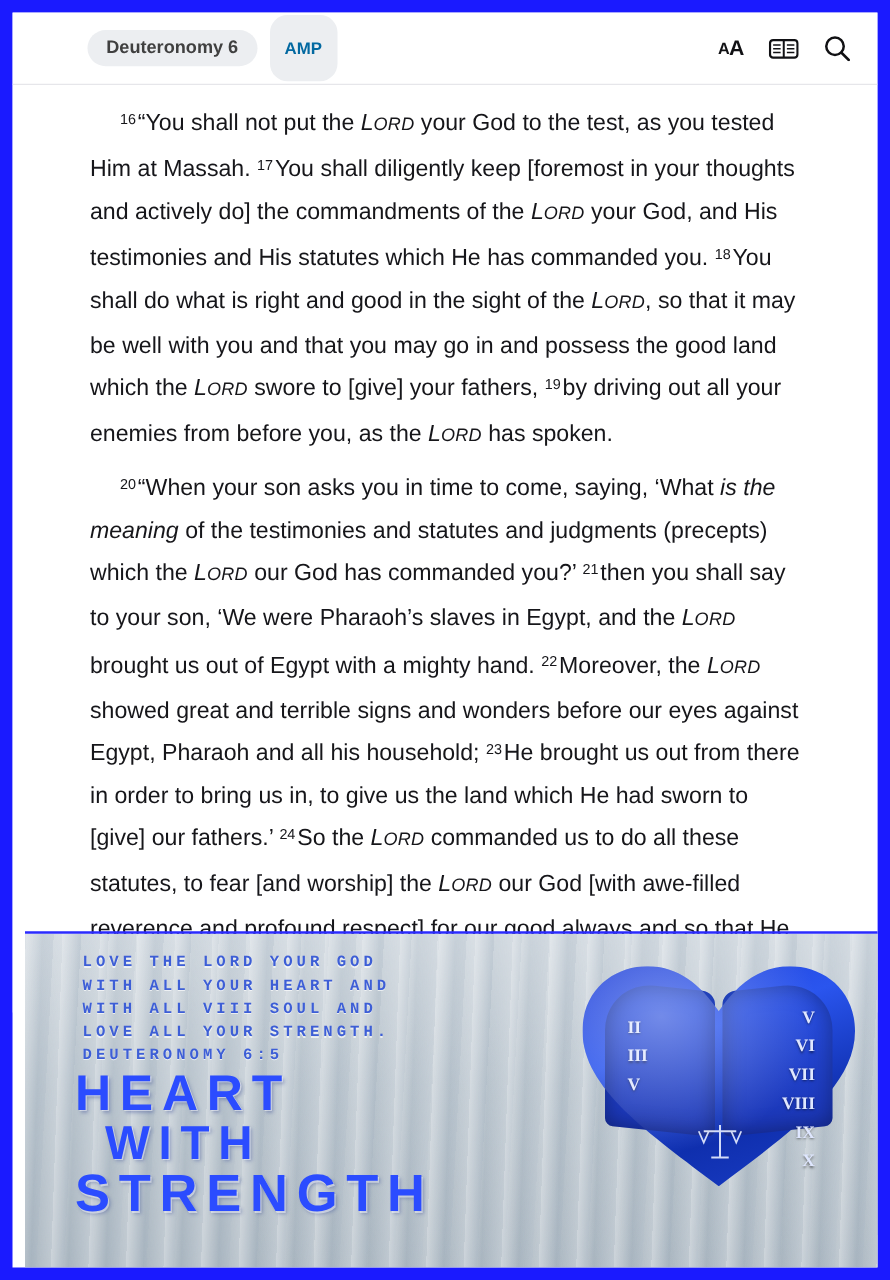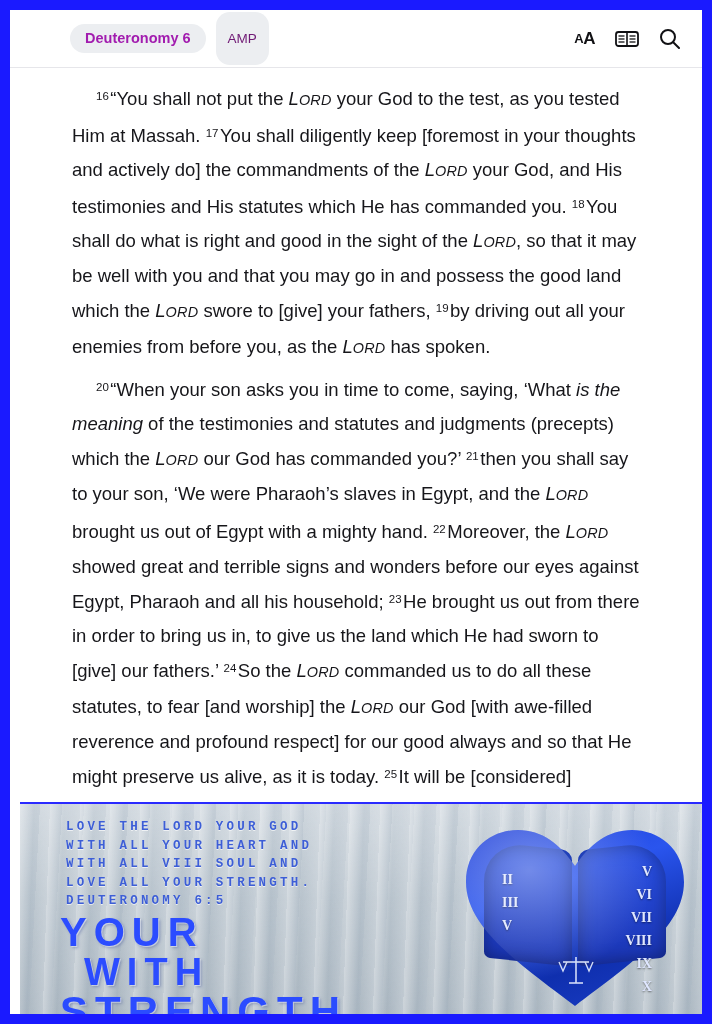--- a/index.html
+++ b/index.html
@@ -28,33 +28,33 @@
     position: relative;
     height: 58px;
     background: #ffffff;
     display: flex;
     align-items: center;
     padding: 0 22px 0 60px;
     border-bottom: 1px solid #e6e6ea;
   }
   .chapter-pill {
     background: #eceef1;
-    color: #a21caf;
+    color: #404040;
     font-size: 14.5px;
     font-weight: bold;
     border-radius: 16px;
     padding: 7px 15px;
     line-height: 1;
     white-space: nowrap;
   }
   .version-pill {
     background: #eceef1;
-    color: #701a75;
+    color: #0369a1;
     font-size: 13.5px;
-    font-weight: normal;
+    font-weight: bold;
     border-radius: 14px;
     padding: 20px 12px;
     line-height: 1;
     margin-left: 10px;
     white-space: nowrap;
   }
   .topbar-right {
     margin-left: auto;
     display: flex;
     align-items: center;
@@ -109,21 +109,21 @@
   .lord .cap { font-size: 1em; }
   .lord .sc { font-size: 0.78em; letter-spacing: 0.2px; }
   .it { font-style: italic; }
 
   
   .image-card {
     position: absolute;
     left: 10px;
     bottom: 0;
     width: 692px;
-    height: 212px;
+    height: 269px;
     overflow: hidden;
     background: linear-gradient(180deg, #cfd7de 0%, #b9c4cd 45%, #aab6c0 100%);
     border-top: 2px solid #2a2aff;
   }
   
   .streaks {
     position: absolute; inset: 0;
     background:
       repeating-linear-gradient(92deg, rgba(255,255,255,0.55) 0px, rgba(255,255,255,0.0) 14px, rgba(255,255,255,0.35) 30px),
       repeating-linear-gradient(-87deg, rgba(160,175,190,0.35) 0px, rgba(255,255,255,0.0) 22px);
@@ -247,21 +247,21 @@
 
       <div class="verse-lines">
         <div>LOVE  THE  LORD  YOUR  GOD</div>
         <div>WITH  ALL  YOUR  HEART  AND</div>
         <div>WITH  ALL  VIII  SOUL  AND</div>
         <div>LOVE  ALL  YOUR  STRENGTH.</div>
         <div>DEUTERONOMY  6:5</div>
       </div>
 
       <div class="big-words">
-        <div class="bw1">YOUR</div>
+        <div class="bw1">HEART</div>
         <div class="bw2">WITH</div>
         <div class="bw3">STRENGTH</div>
       </div>
 
       <div class="heart-wrap">
         <div class="heart"></div>
         <div class="tablet-left"></div>
         <div class="tablet-right"></div>
         <div class="numerals num-left">
           <div>II</div>

